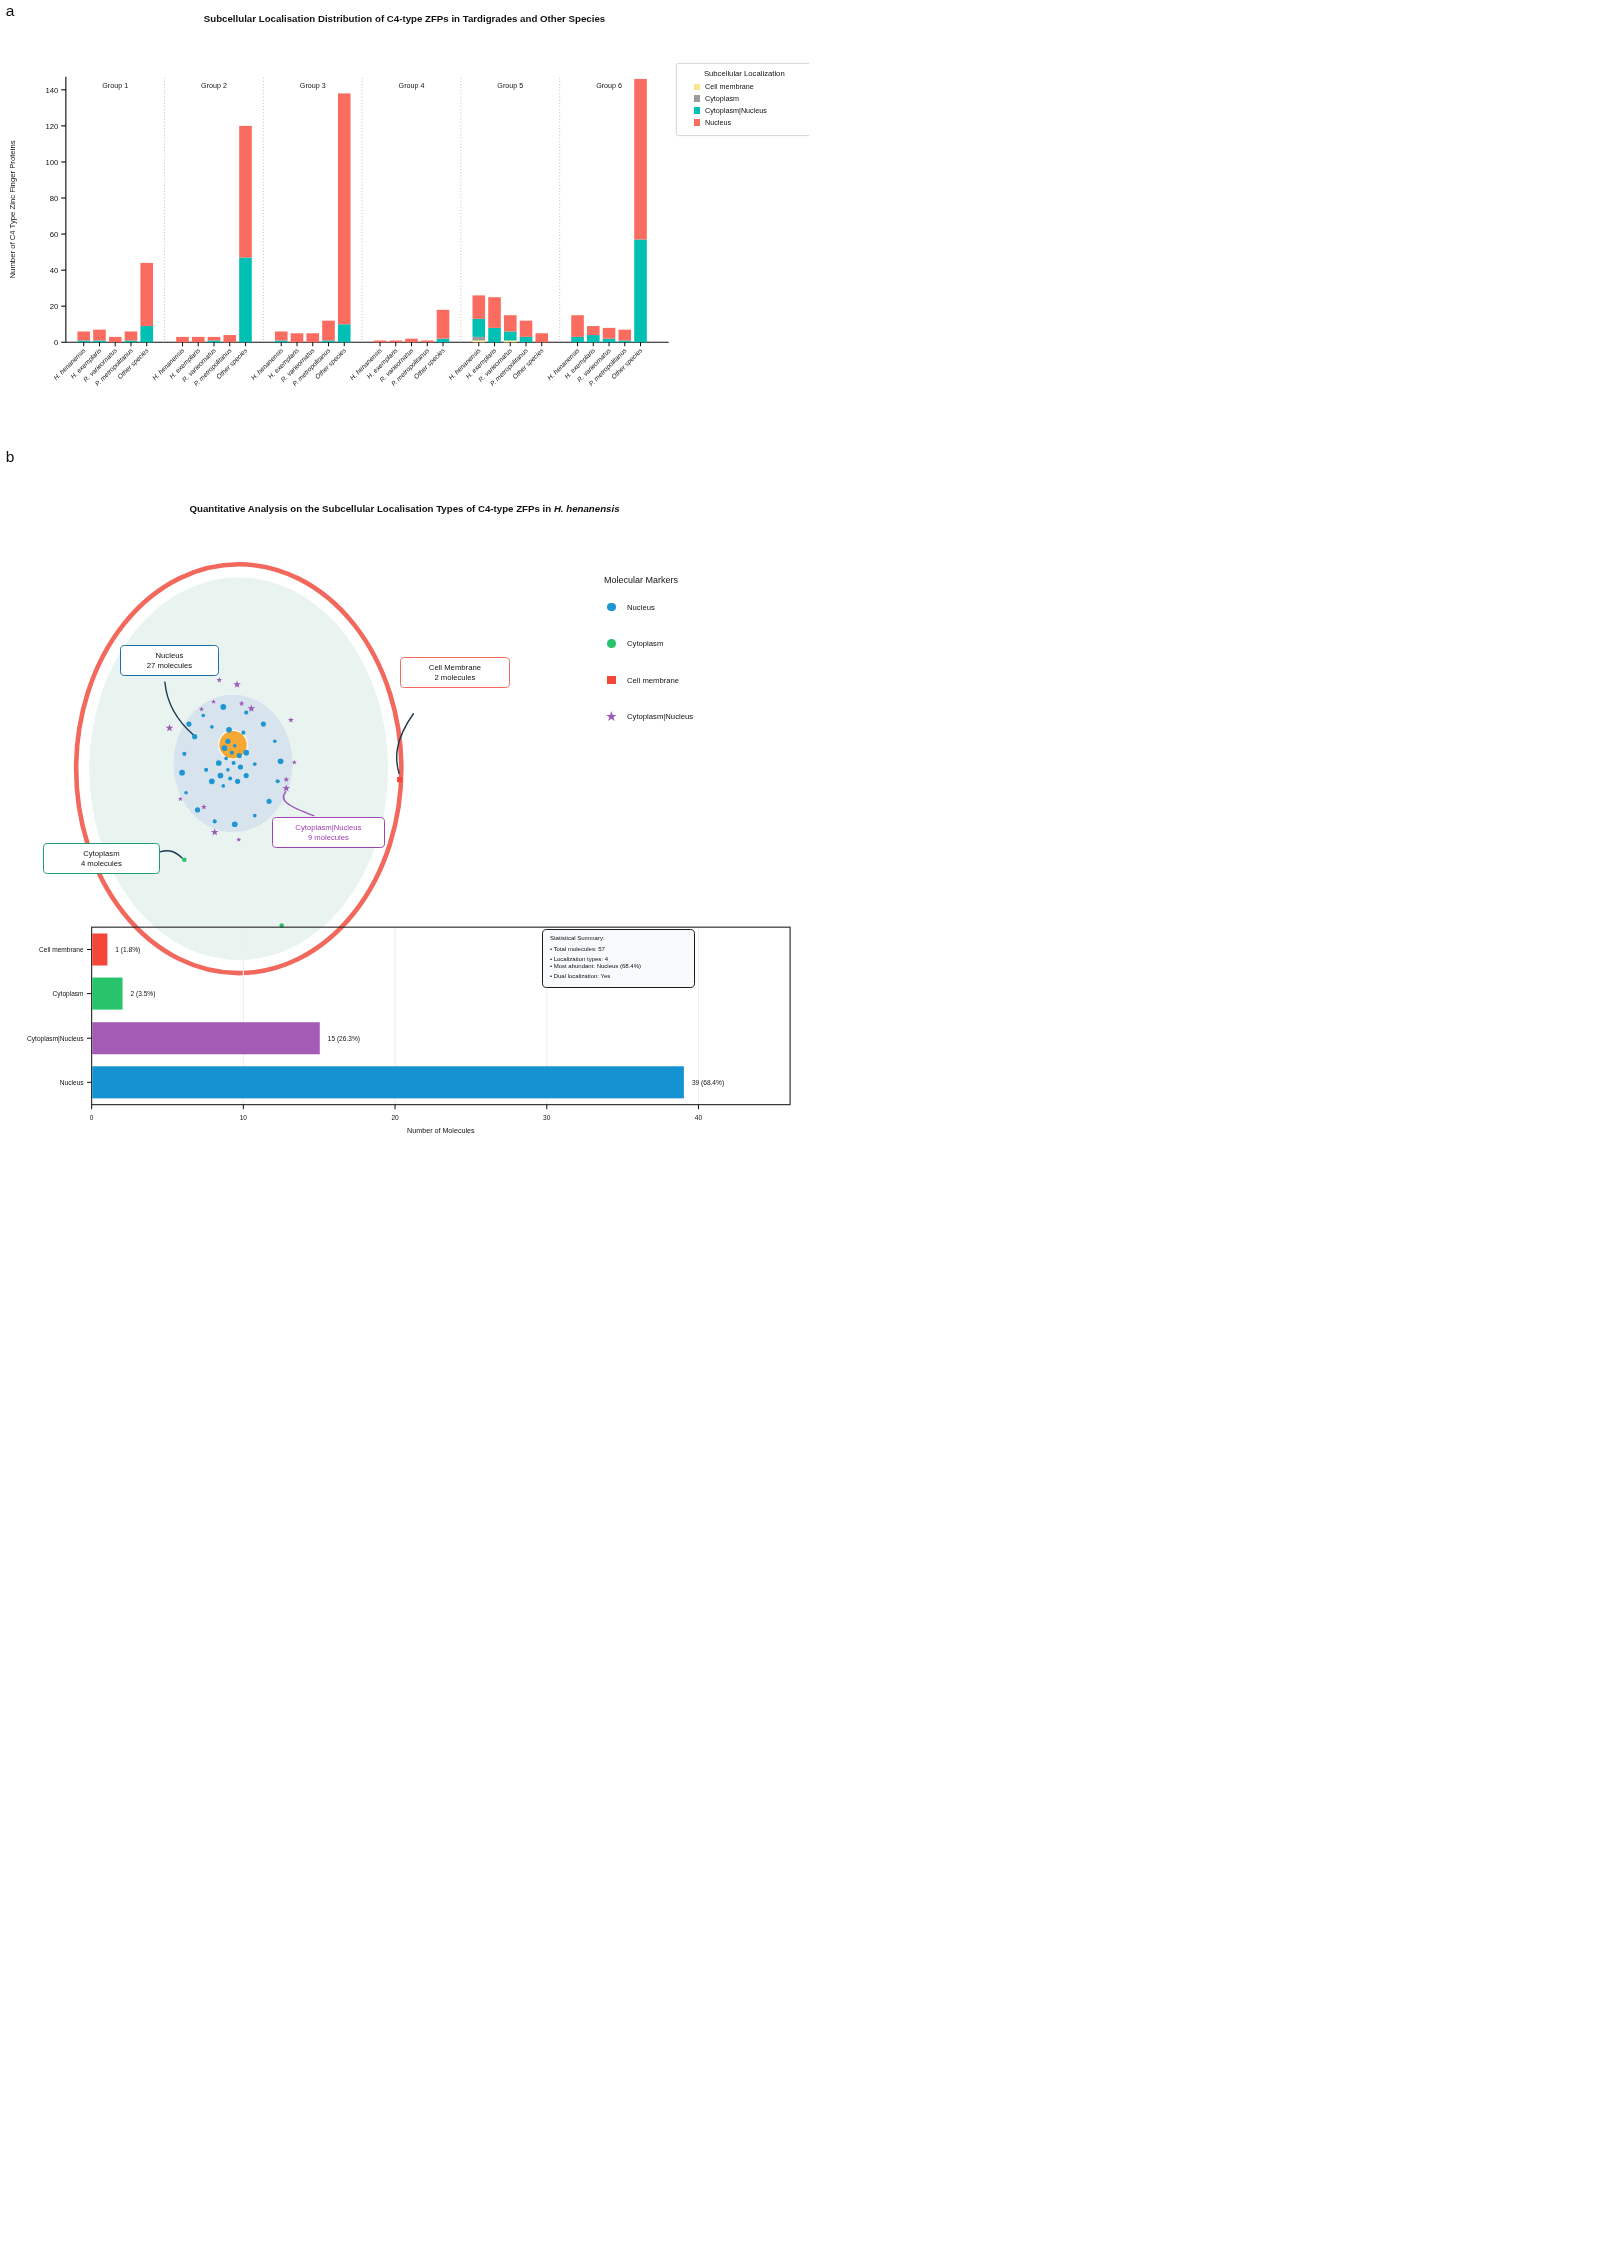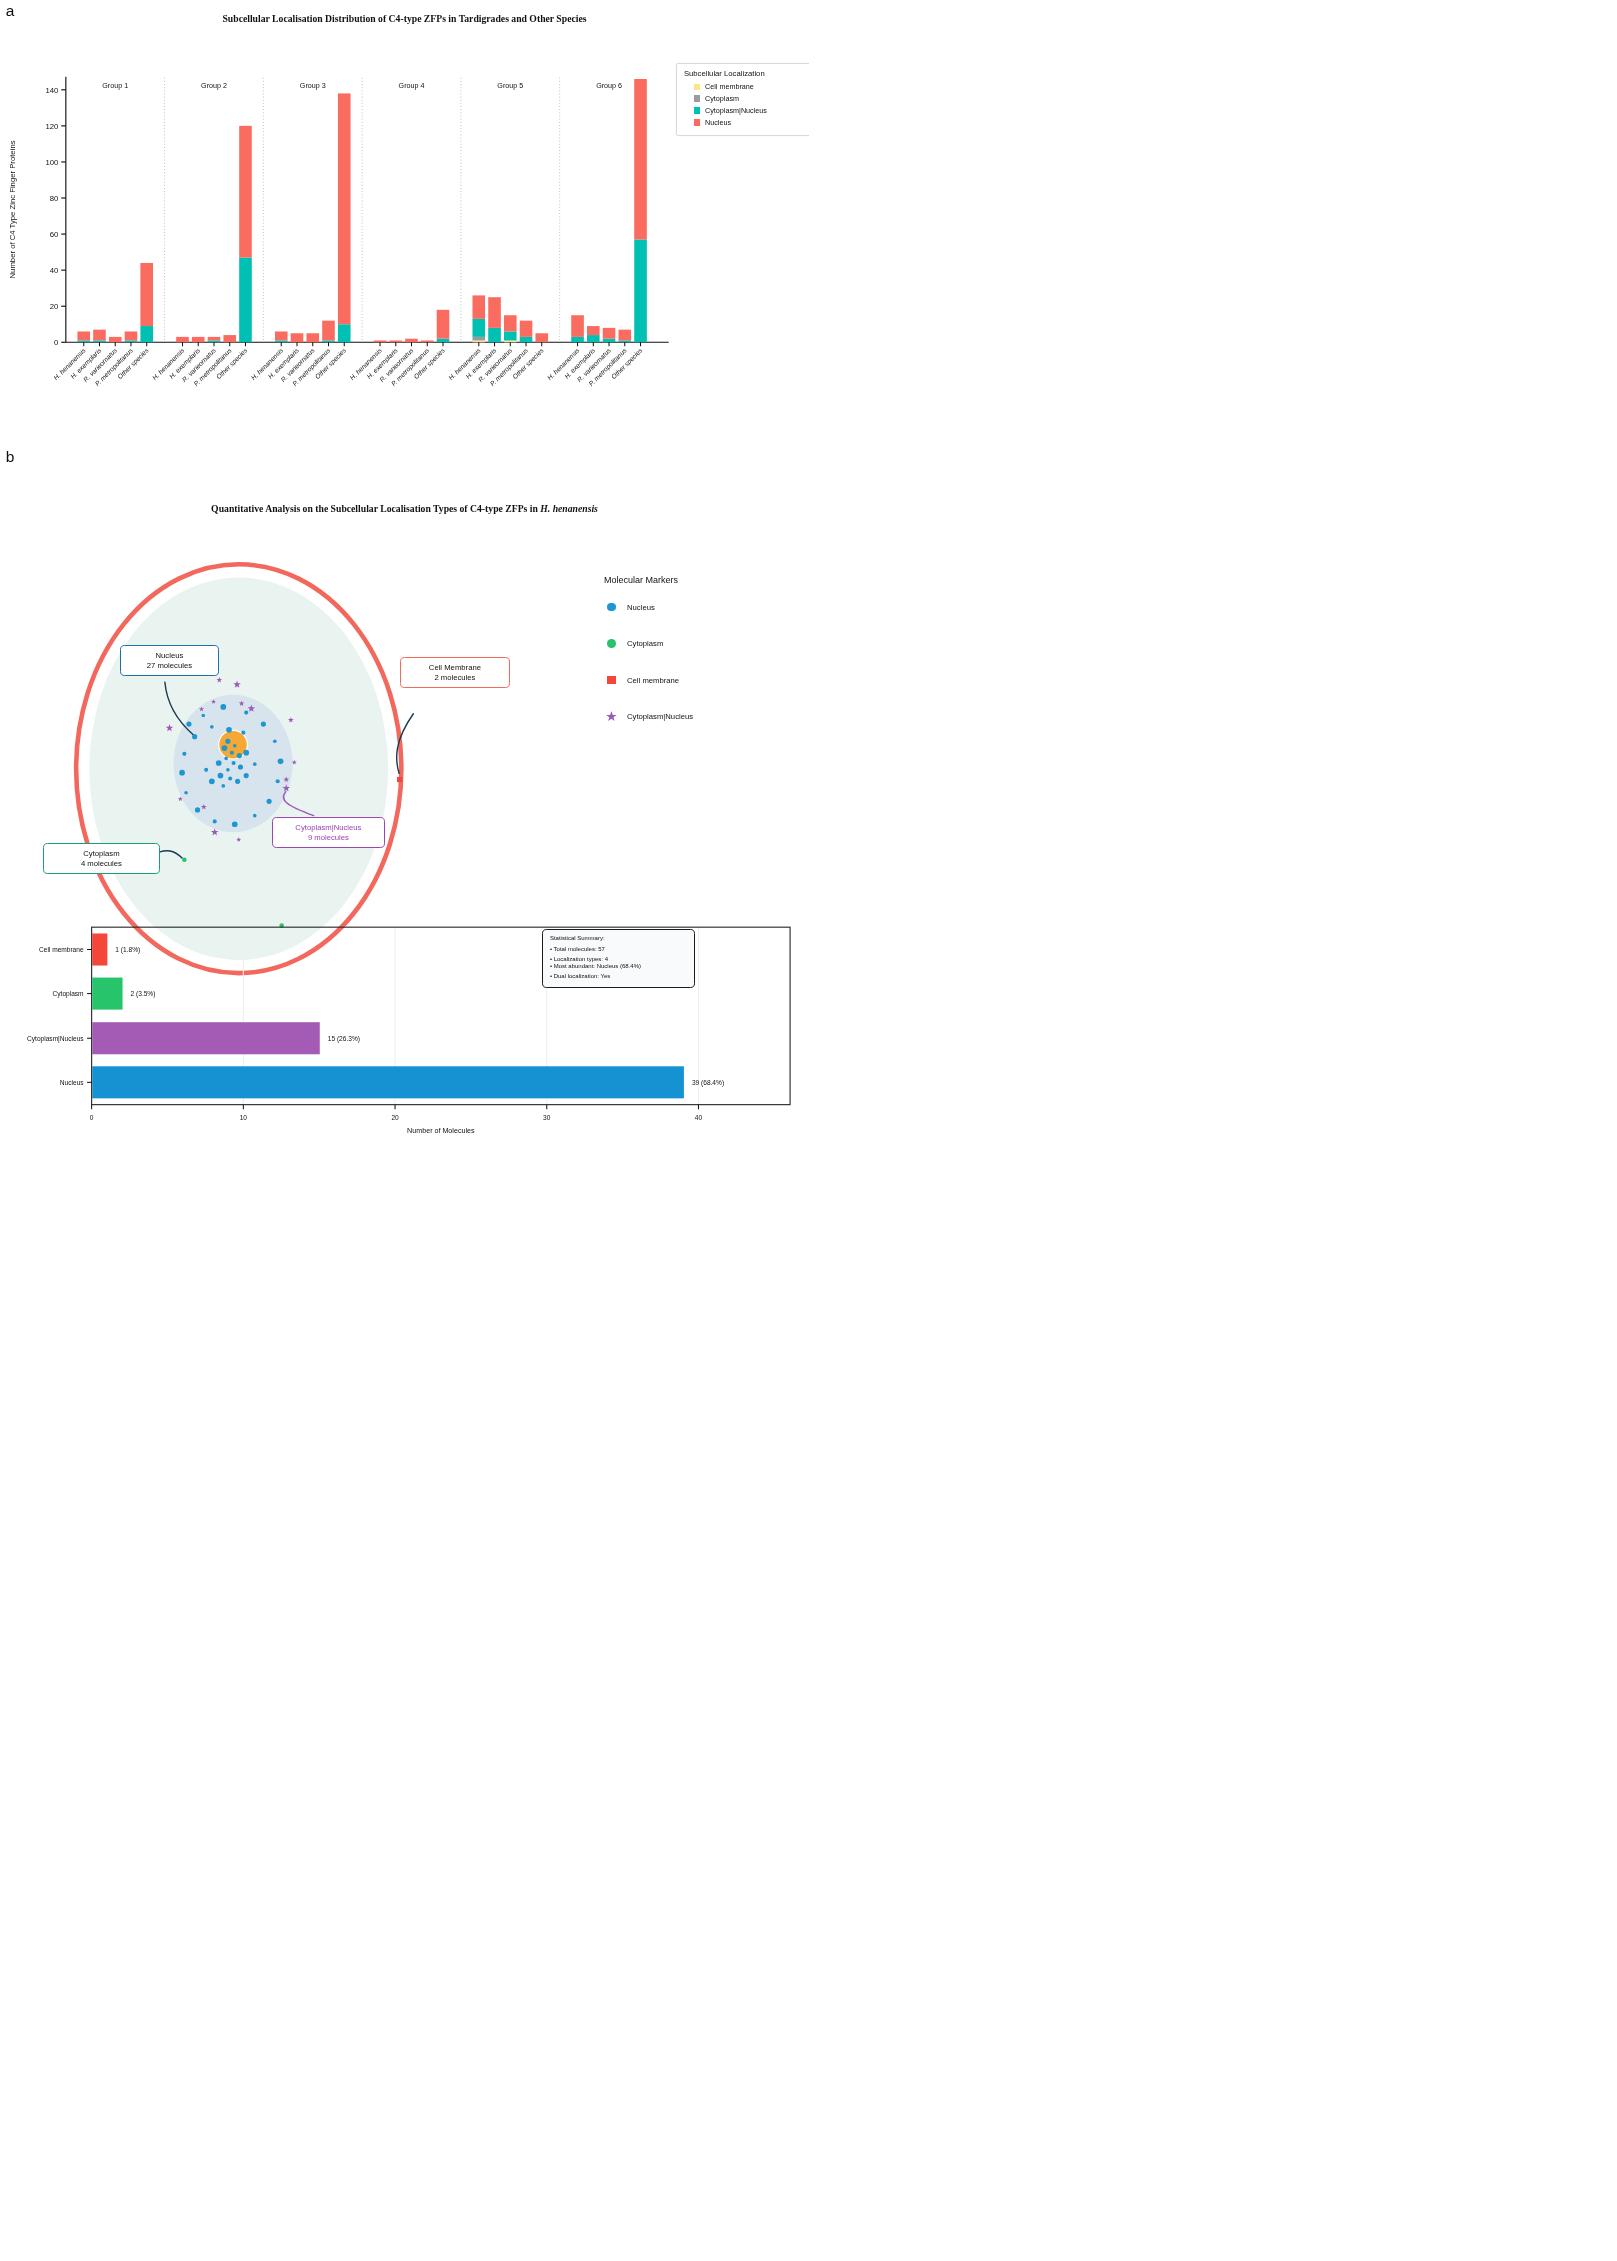--- a/index.html
+++ b/index.html
@@ -1,25 +1,25 @@
 <!DOCTYPE html>
 <html style="font-size:9.2px"><head>
 <meta charset="utf-8">
 <style>
   html,body{margin:0;padding:0;background:#fff;}
   .page{position:relative;width:809px;height:1139px;background:#fff;
         font-family:"Liberation Sans",sans-serif;color:#111;overflow:hidden;}
   .panel-letter{position:absolute;font-size:15.5px;color:#111;}
-  .fig-title{position:absolute;width:100%;text-align:center;font-size:9.7px;font-weight:bold;color:#111;font-family:Liberation Serif, serif;}
+  .fig-title{position:absolute;width:100%;text-align:center;font-size:9.7px;font-weight:bold;color:#111;}
   svg{position:absolute;left:0;}
   
   .legendA{position:absolute;left:676px;top:63px;width:125px;background:#fff;
            border:0.6px solid #d9d9d9;border-radius:2.3px;box-shadow:0 0 1.7px rgba(0,0,0,.08);
            padding:5.2px 5.7px 5.7px 6.9px;}
-  .legendA .lg-title{font-size:7.7px;margin-bottom:4px;}
+  .legendA .lg-title{font-size:7.7px;margin-bottom:4px;margin-left:20px;}
   .lg-row{display:flex;align-items:center;margin:2.9px 0 2.9px 10.3px;}
   .lg-swatch{width:6.3px;height:6.3px;margin-right:4.6px;flex:0 0 auto;}
   .lg-label{font-size:7.2px;}
   
   .callout{position:absolute;background:#fff;border-radius:4.6px;text-align:center;
            font-size:7.7px;line-height:1.3;padding:4.6px 3.4px;z-index:3;}
   
   .legendB{position:absolute;left:604px;top:575px;width:172px;}
   .legendB .lg-title{font-size:9px;margin-bottom:13.7px;}
   .mm-row{display:flex;align-items:center;height:17px;margin-bottom:19.5px;}

